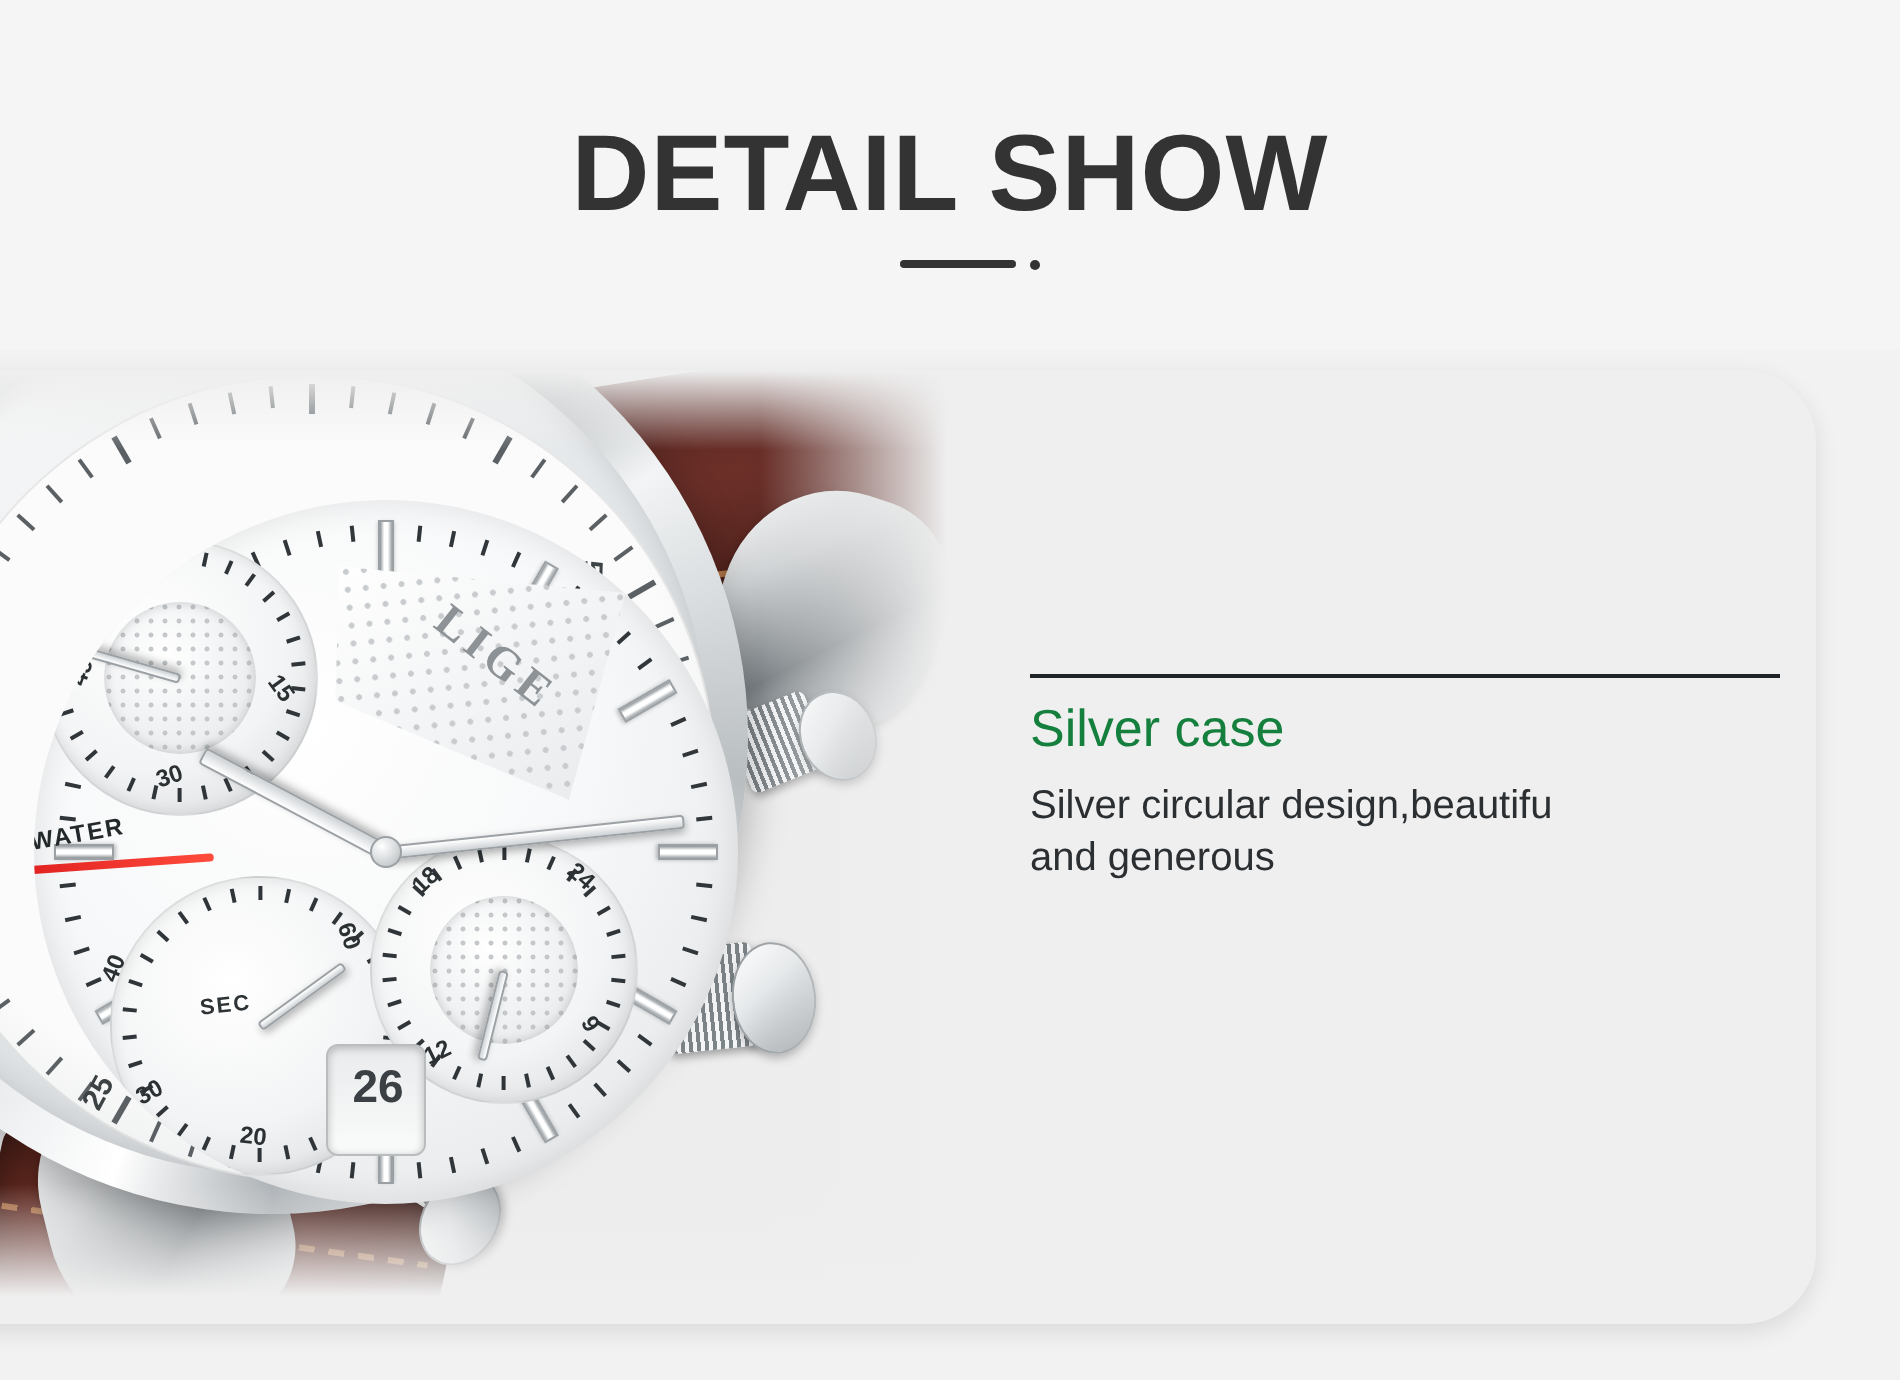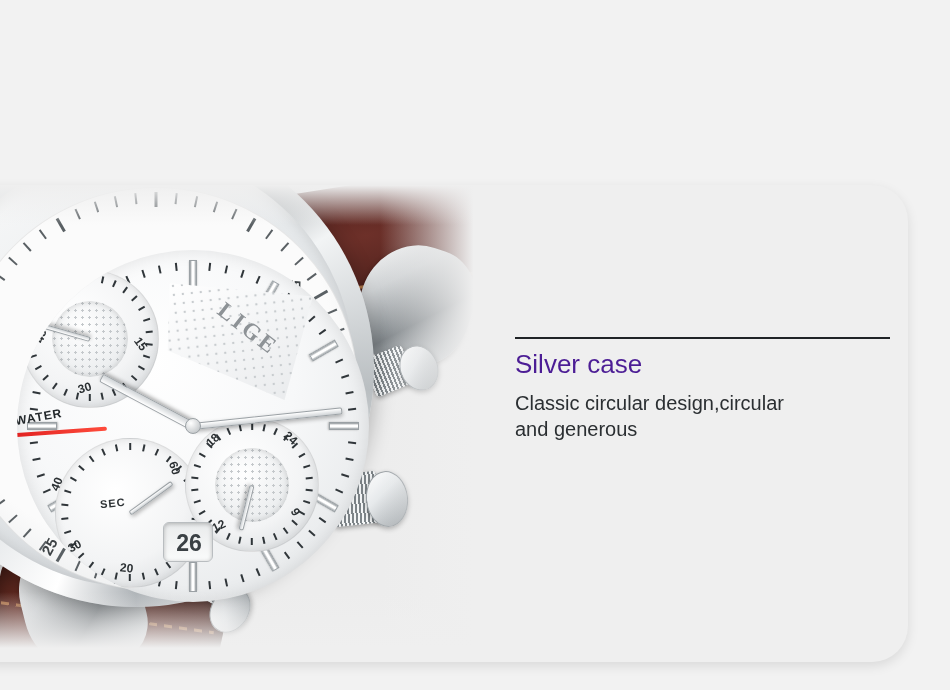--- a/index.html
+++ b/index.html
@@ -189,21 +189,21 @@
     letter-spacing:1px;
   }
   .sd-num{ position:absolute; font-size:12px; font-weight:bold; color:#2b3033; }
 
   #sd-top{ left:4px; top:20px; width:138px; height:138px; }
   #sd-sec{ left:38px; top:188px; width:150px; height:150px; }
   #sd-24{ left:168px; top:168px; width:134px; height:134px; }
 
   
   .date-window{
-    position:absolute; left:146px; top:272px; width:50px; height:40px;
+    position:absolute; left:146px; top:272px; width:50px; height:56px;
     border-radius:6px;
     background:linear-gradient(180deg,#e9ebec,#fafbfb);
     border:1px solid #b9bdc0;
     box-shadow:inset 0 1px 4px rgba(0,0,0,.25);
   }
   .date-num{
     position:absolute; left:0; top:0; width:50px; height:40px;
     display:flex; align-items:center; justify-content:center;
     font-size:23px; font-weight:bold; color:#3a4044;
   }
@@ -288,35 +288,42 @@
   }
   .info-heading{
     font-size:31px; color:#1f2326; font-weight:normal;
     line-height:38px; white-space:nowrap;
   }
   .info-rule{
     width:375px; height:2px; background:#1f2326; margin-top:2px;
   }
   .info-sub{
     margin-top:9px;
-    font-size:26px; color:#4c1d95; font-weight:normal; line-height:32px;
+    font-size:26px; color:#15803d; font-weight:normal; line-height:32px;
     white-space:nowrap;
   }
   .info-desc{
     margin-top:10px;
     font-size:20px; color:#2b2f32; line-height:26px;
     width:395px;
     white-space:pre-line;
   }
 </style>
 </head>
 <body>
 
 <div class="page">
 
+  <div class="header">
+    <div class="page-title">DETAIL SHOW</div>
+    <div class="title-ornament">
+      <span class="orn-bar"></span>
+      <span class="orn-dot"></span>
+    </div>
+  </div>
 
   <div class="card">
 
     <div class="photo">
       <div class="watch-stage">
 
         <div class="strap-top"></div>
         <div class="strap-bottom"></div>
 
         <div class="lug lug-tr"></div>
@@ -609,18 +616,18 @@
 
         <div class="photo-fade"></div>
         <div class="photo-fade-top"></div>
         <div class="photo-fade-bot"></div>
       </div>
     </div>
 
     <div class="info">
       <div class="info-rule"></div>
       <div class="info-sub">Silver case</div>
-      <div class="info-desc">Classic circular design,circular
+      <div class="info-desc">Silver circular design,beautifu
 and generous</div>
     </div>
 
   </div>
 </div>
 
 </body></html>

